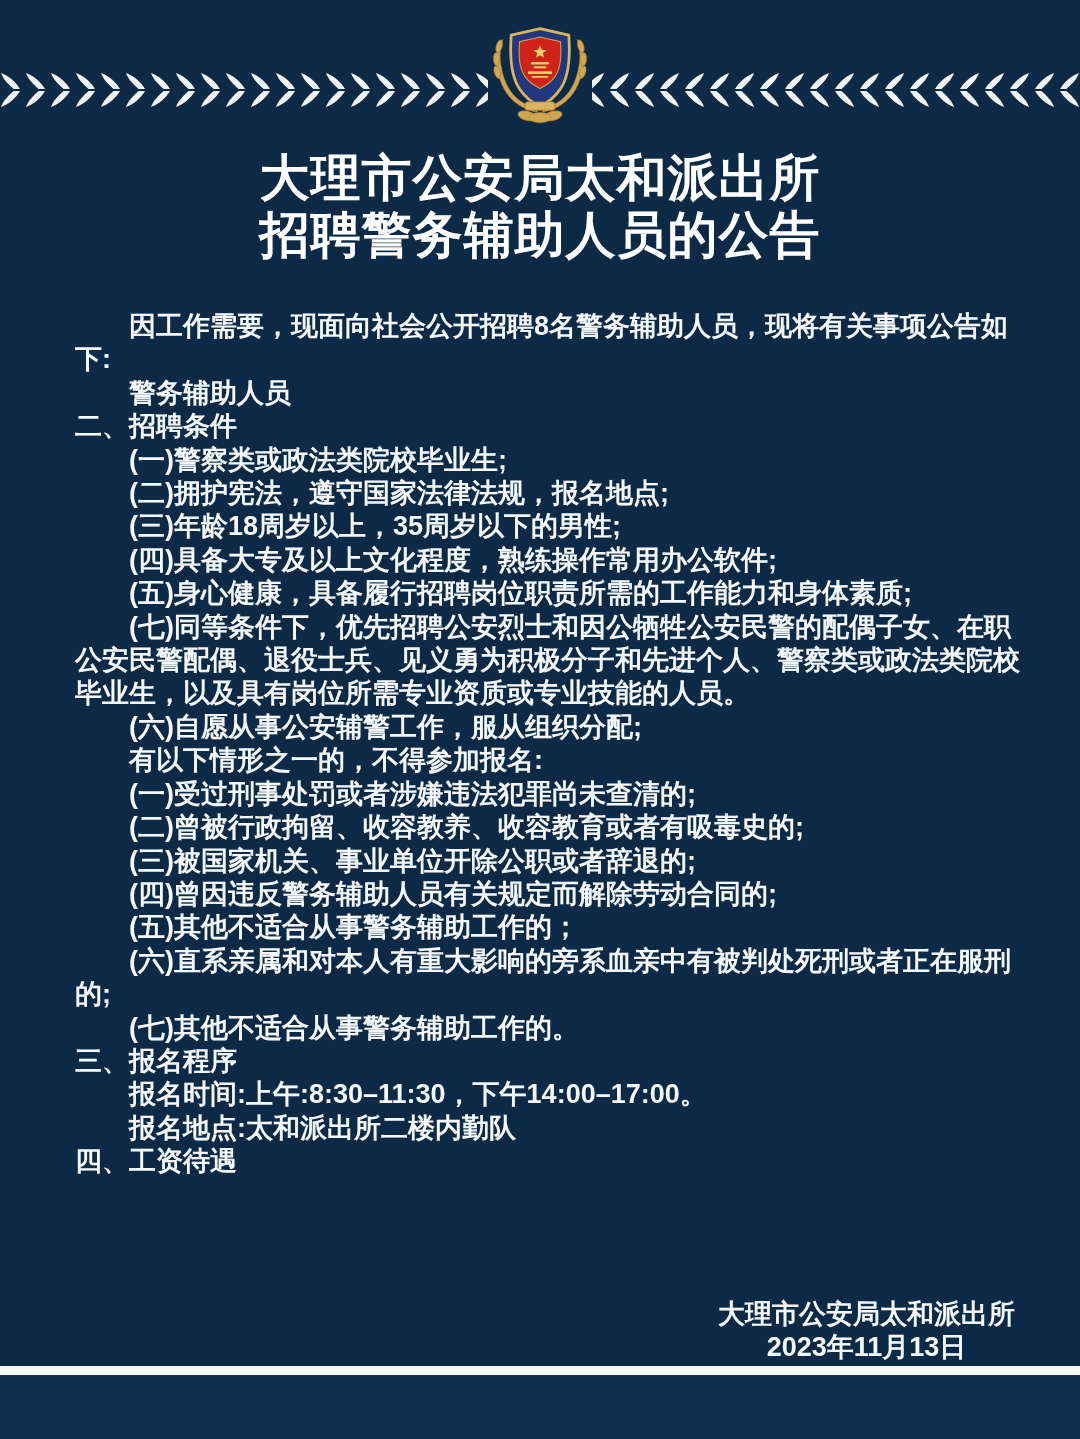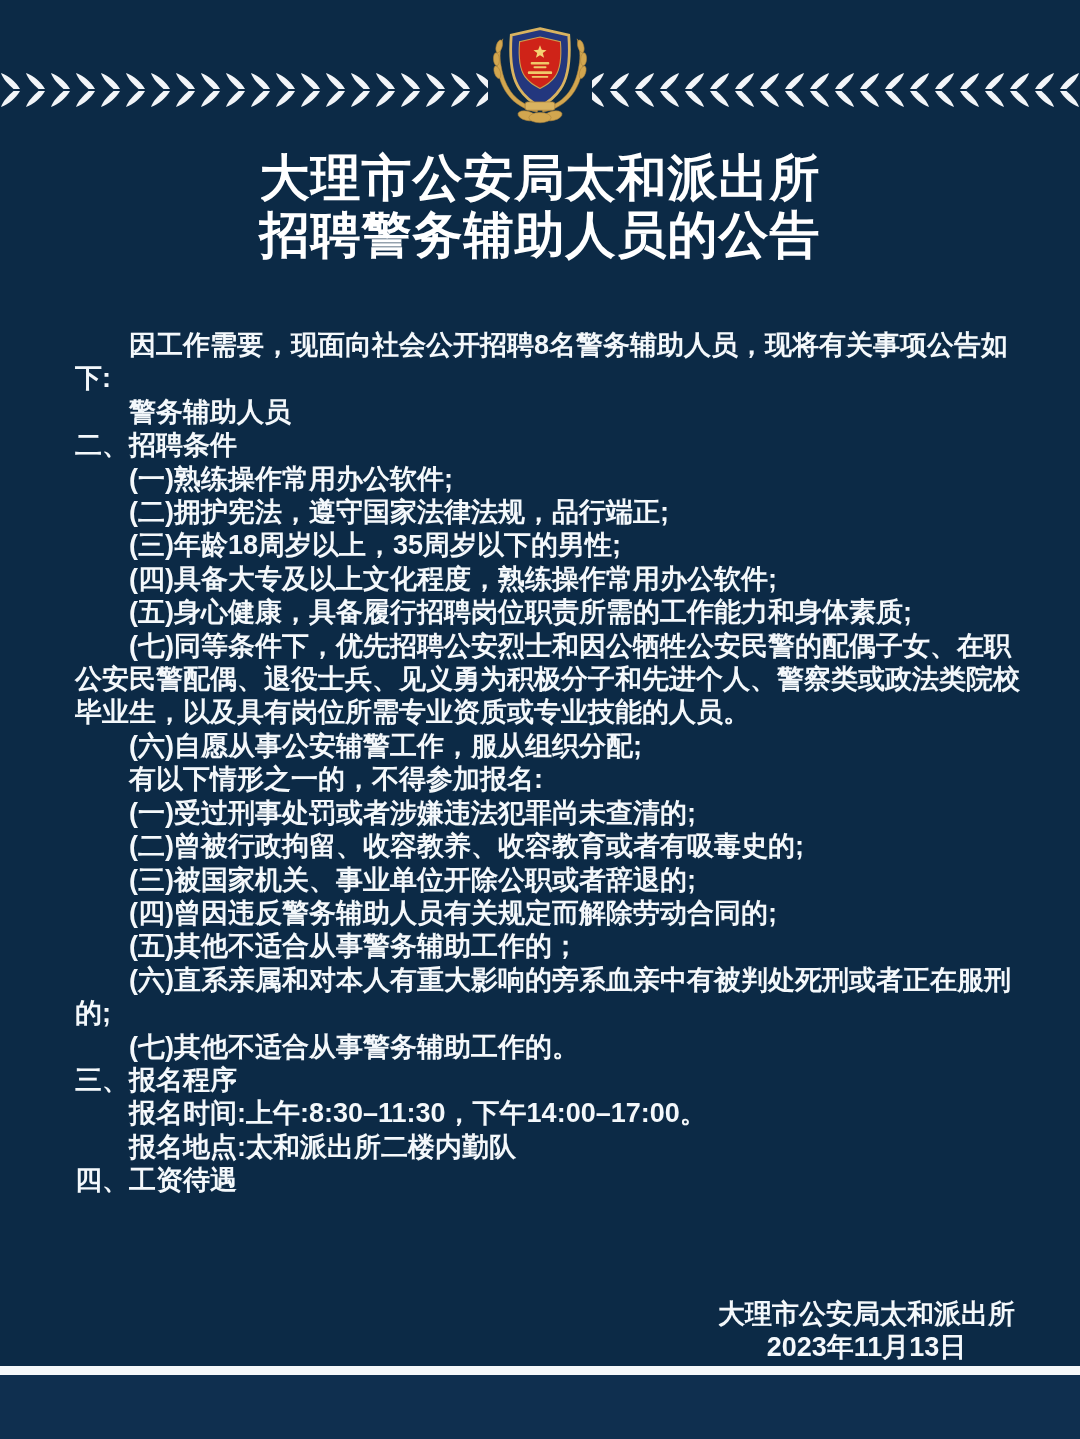--- a/index.html
+++ b/index.html
@@ -15,21 +15,21 @@
   .chev-right{right:0;transform:scaleX(-1);}
   .badge{position:absolute;top:24px;left:50%;transform:translateX(-50%);}
   
   .title{
     position:absolute;top:150px;left:0;width:100%;
     text-align:center;font-weight:900;font-size:50px;line-height:57px;
     letter-spacing:1px;color:#ffffff;
   }
   
   .content{
-    position:absolute;top:329px;left:75px;right:52px;
+    position:absolute;top:310px;left:75px;right:52px;
     font-size:27px;line-height:33.4px;font-weight:700;
   }
   .content p{margin:0;padding:0;}
   .content p.indent{text-indent:2em;}
   .content p.section{text-indent:0;}
   
   .signature{
     position:absolute;top:1298px;right:65px;
     text-align:center;font-size:27px;line-height:33px;font-weight:700;
   }
@@ -96,22 +96,22 @@
 
   <div class="title">
     <div>大理市公安局太和派出所</div>
     <div>招聘警务辅助人员的公告</div>
   </div>
 
   <div class="content">
       <p class="indent">因工作需要，现面向社会公开招聘8名警务辅助人员，现将有关事项公告如下:</p>
       <p class="indent">警务辅助人员</p>
       <p class="section">二、招聘条件</p>
-      <p class="indent">(一)熟练操作常用办公软件;</p>
-      <p class="indent">(二)拥护宪法，遵守国家法律法规，品行端正;</p>
+      <p class="indent">(一)警察类或政法类院校毕业生;</p>
+      <p class="indent">(二)拥护宪法，遵守国家法律法规，报名地点;</p>
       <p class="indent">(三)年龄18周岁以上，35周岁以下的男性;</p>
       <p class="indent">(四)具备大专及以上文化程度，熟练操作常用办公软件;</p>
       <p class="indent">(五)身心健康，具备履行招聘岗位职责所需的工作能力和身体素质;</p>
       <p class="indent">(七)同等条件下，优先招聘公安烈士和因公牺牲公安民警的配偶子女、在职公安民警配偶、退役士兵、见义勇为积极分子和先进个人、警察类或政法类院校毕业生，以及具有岗位所需专业资质或专业技能的人员。</p>
       <p class="indent">(六)自愿从事公安辅警工作，服从组织分配;</p>
       <p class="indent">有以下情形之一的，不得参加报名:</p>
       <p class="indent">(一)受过刑事处罚或者涉嫌违法犯罪尚未查清的;</p>
       <p class="indent">(二)曾被行政拘留、收容教养、收容教育或者有吸毒史的;</p>
       <p class="indent">(三)被国家机关、事业单位开除公职或者辞退的;</p>
       <p class="indent">(四)曾因违反警务辅助人员有关规定而解除劳动合同的;</p>

